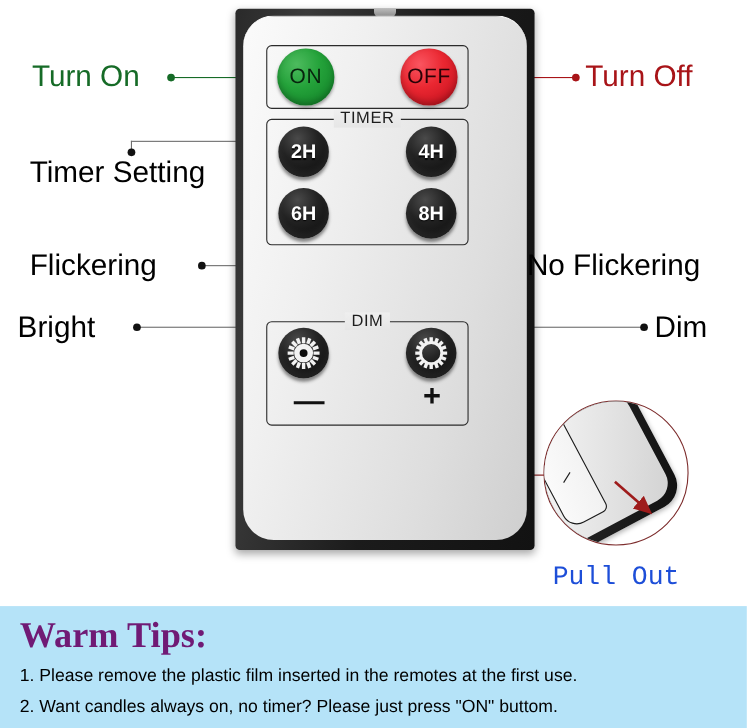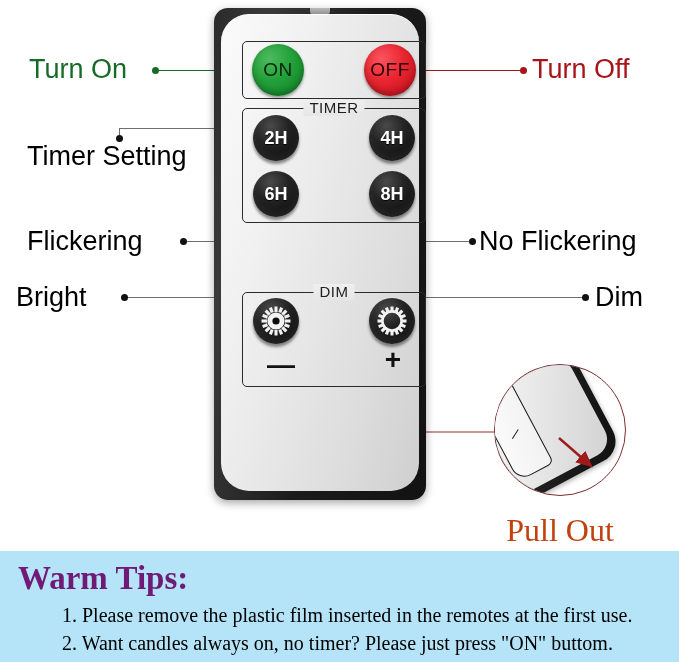--- a/index.html
+++ b/index.html
@@ -9,23 +9,23 @@
     background: #ffffff;
     font-family: "Liberation Sans", sans-serif;
     overflow: hidden;
   }
   #page { position: relative; width: 679px; height: 662px; background: #fff; }
 
   
   .remote-shell {
     position: absolute;
     left: 214px; top: 8px;
-    width: 212px; height: 492px;
+    width: 272px; height: 492px;
     background: linear-gradient(100deg,#2a2a2a 0%,#3a3a3a 18%,#1b1b1b 55%,#121212 100%);
-    border-radius: 14px;
+    border-radius: 4px;
     box-shadow: 0 3px 8px rgba(0,0,0,.35);
   }
   .remote-face {
     position: absolute;
     left: 7px; top: 6px; right: 7px; bottom: 9px;
     background: linear-gradient(105deg,#fbfbfb 0%,#f0f0f0 30%,#dedede 72%,#cfcfcf 100%);
     border-radius: 28px;
     border-top: 1px solid #ffffff;
   }
   .ir-emitter {
@@ -164,23 +164,23 @@
   .film-dash {
     position: absolute; left: 13px; top: 71px;
     width: 11px; height: 1.4px; background: #1a1a1a;
     transform: rotate(-30deg);
   }
   .pullout-label {
     position: absolute;
     left: 494px; top: 512px;
     width: 132px;
     text-align: center;
-    font-size: 32px;
-    color: #c2410c;
-    font-family: Liberation Serif, serif;
+    font-size: 24px;
+    color: #1d4ed8;
+    font-family: Liberation Mono, monospace;
     white-space: nowrap;
   }
 
   
   .tips-banner {
     position: absolute;
     left: 0; top: 551px;
     width: 679px; height: 111px;
     background: #b5e3f8;
   }
@@ -189,26 +189,25 @@
     left: 18px; top: 9px;
     font-family: "Liberation Serif", serif;
     font-weight: 700;
     font-size: 33px;
     color: #701a75;
     line-height: 36px;
   }
   .tips-line {
     position: absolute;
     left: 18px;
-    font-family: Liberation Serif, serif;
-    font-size: 20px;
+    font-family: Liberation Sans, sans-serif;
+    font-size: 16px;
     color: #000;
     line-height: 24px;
     white-space: nowrap;
-    margin-left: 44px;
   }
   .tips-line.l1 { top: 52px; }
   .tips-line.l2 { top: 80px; }
 </style>
 </head>
 <body>
 
 <div id="page">
 
   <div class="lead-line green" style="left:155px; top:70px; width:116px;"></div>

